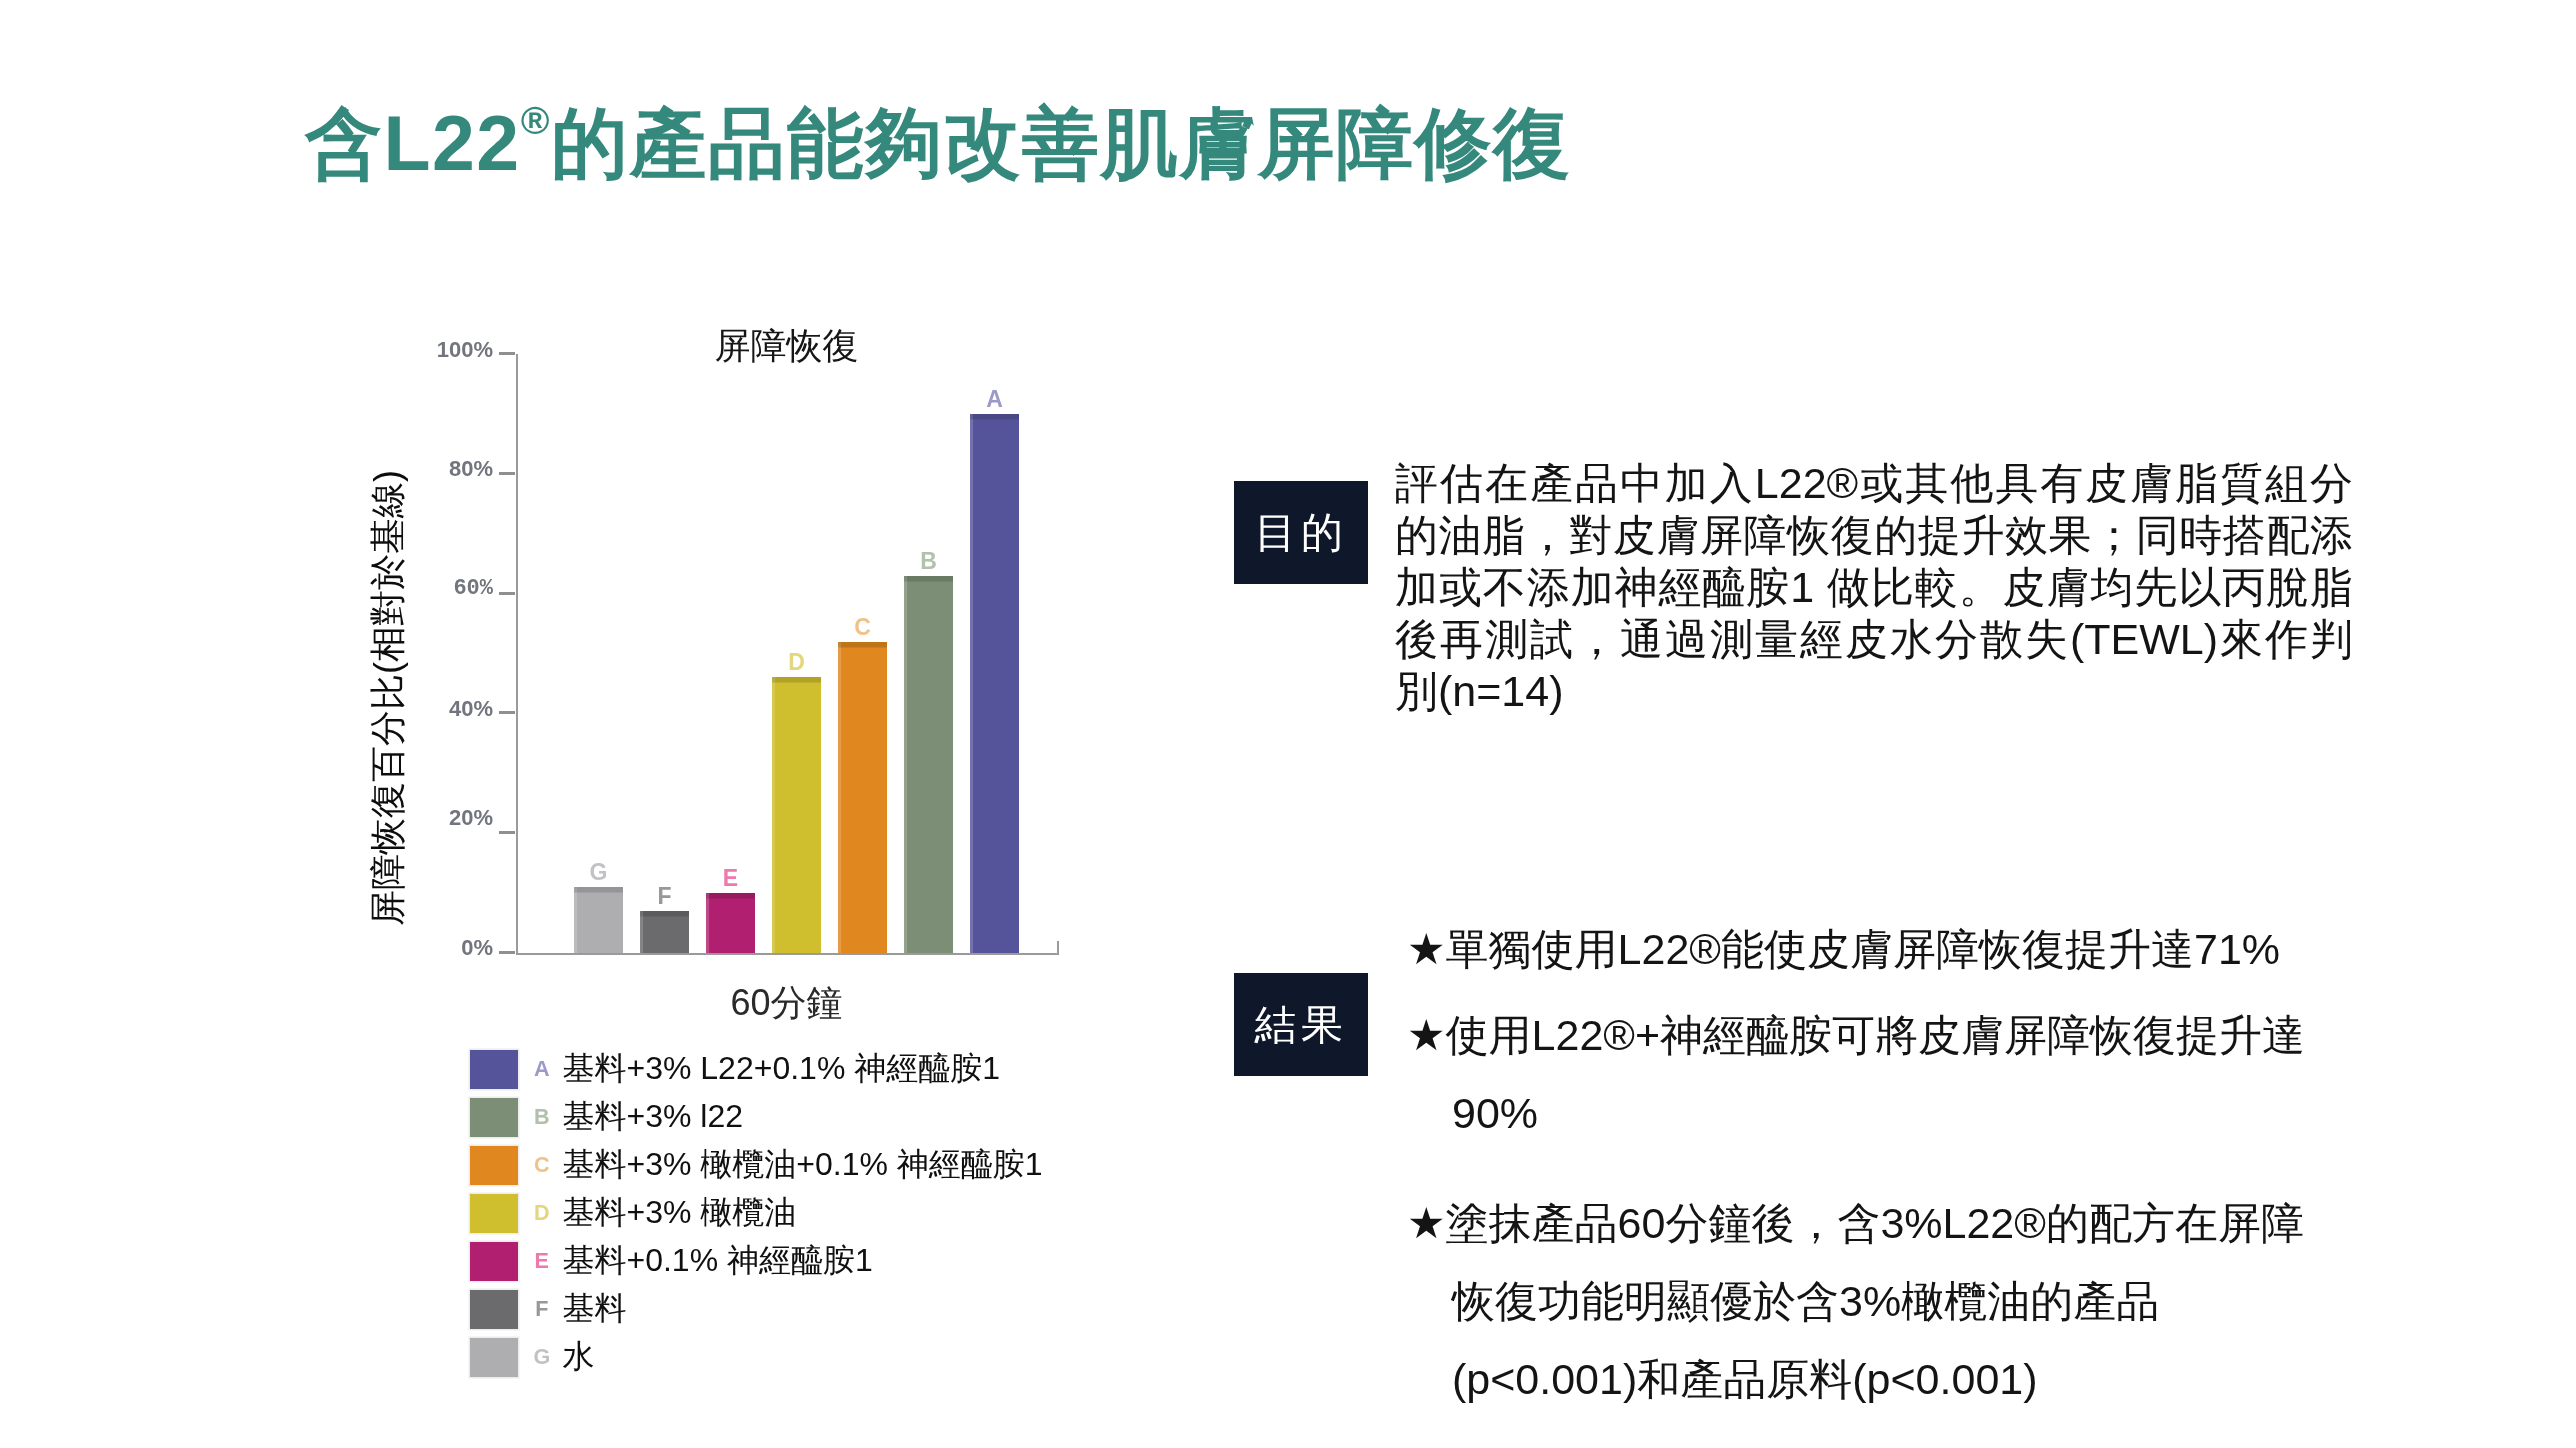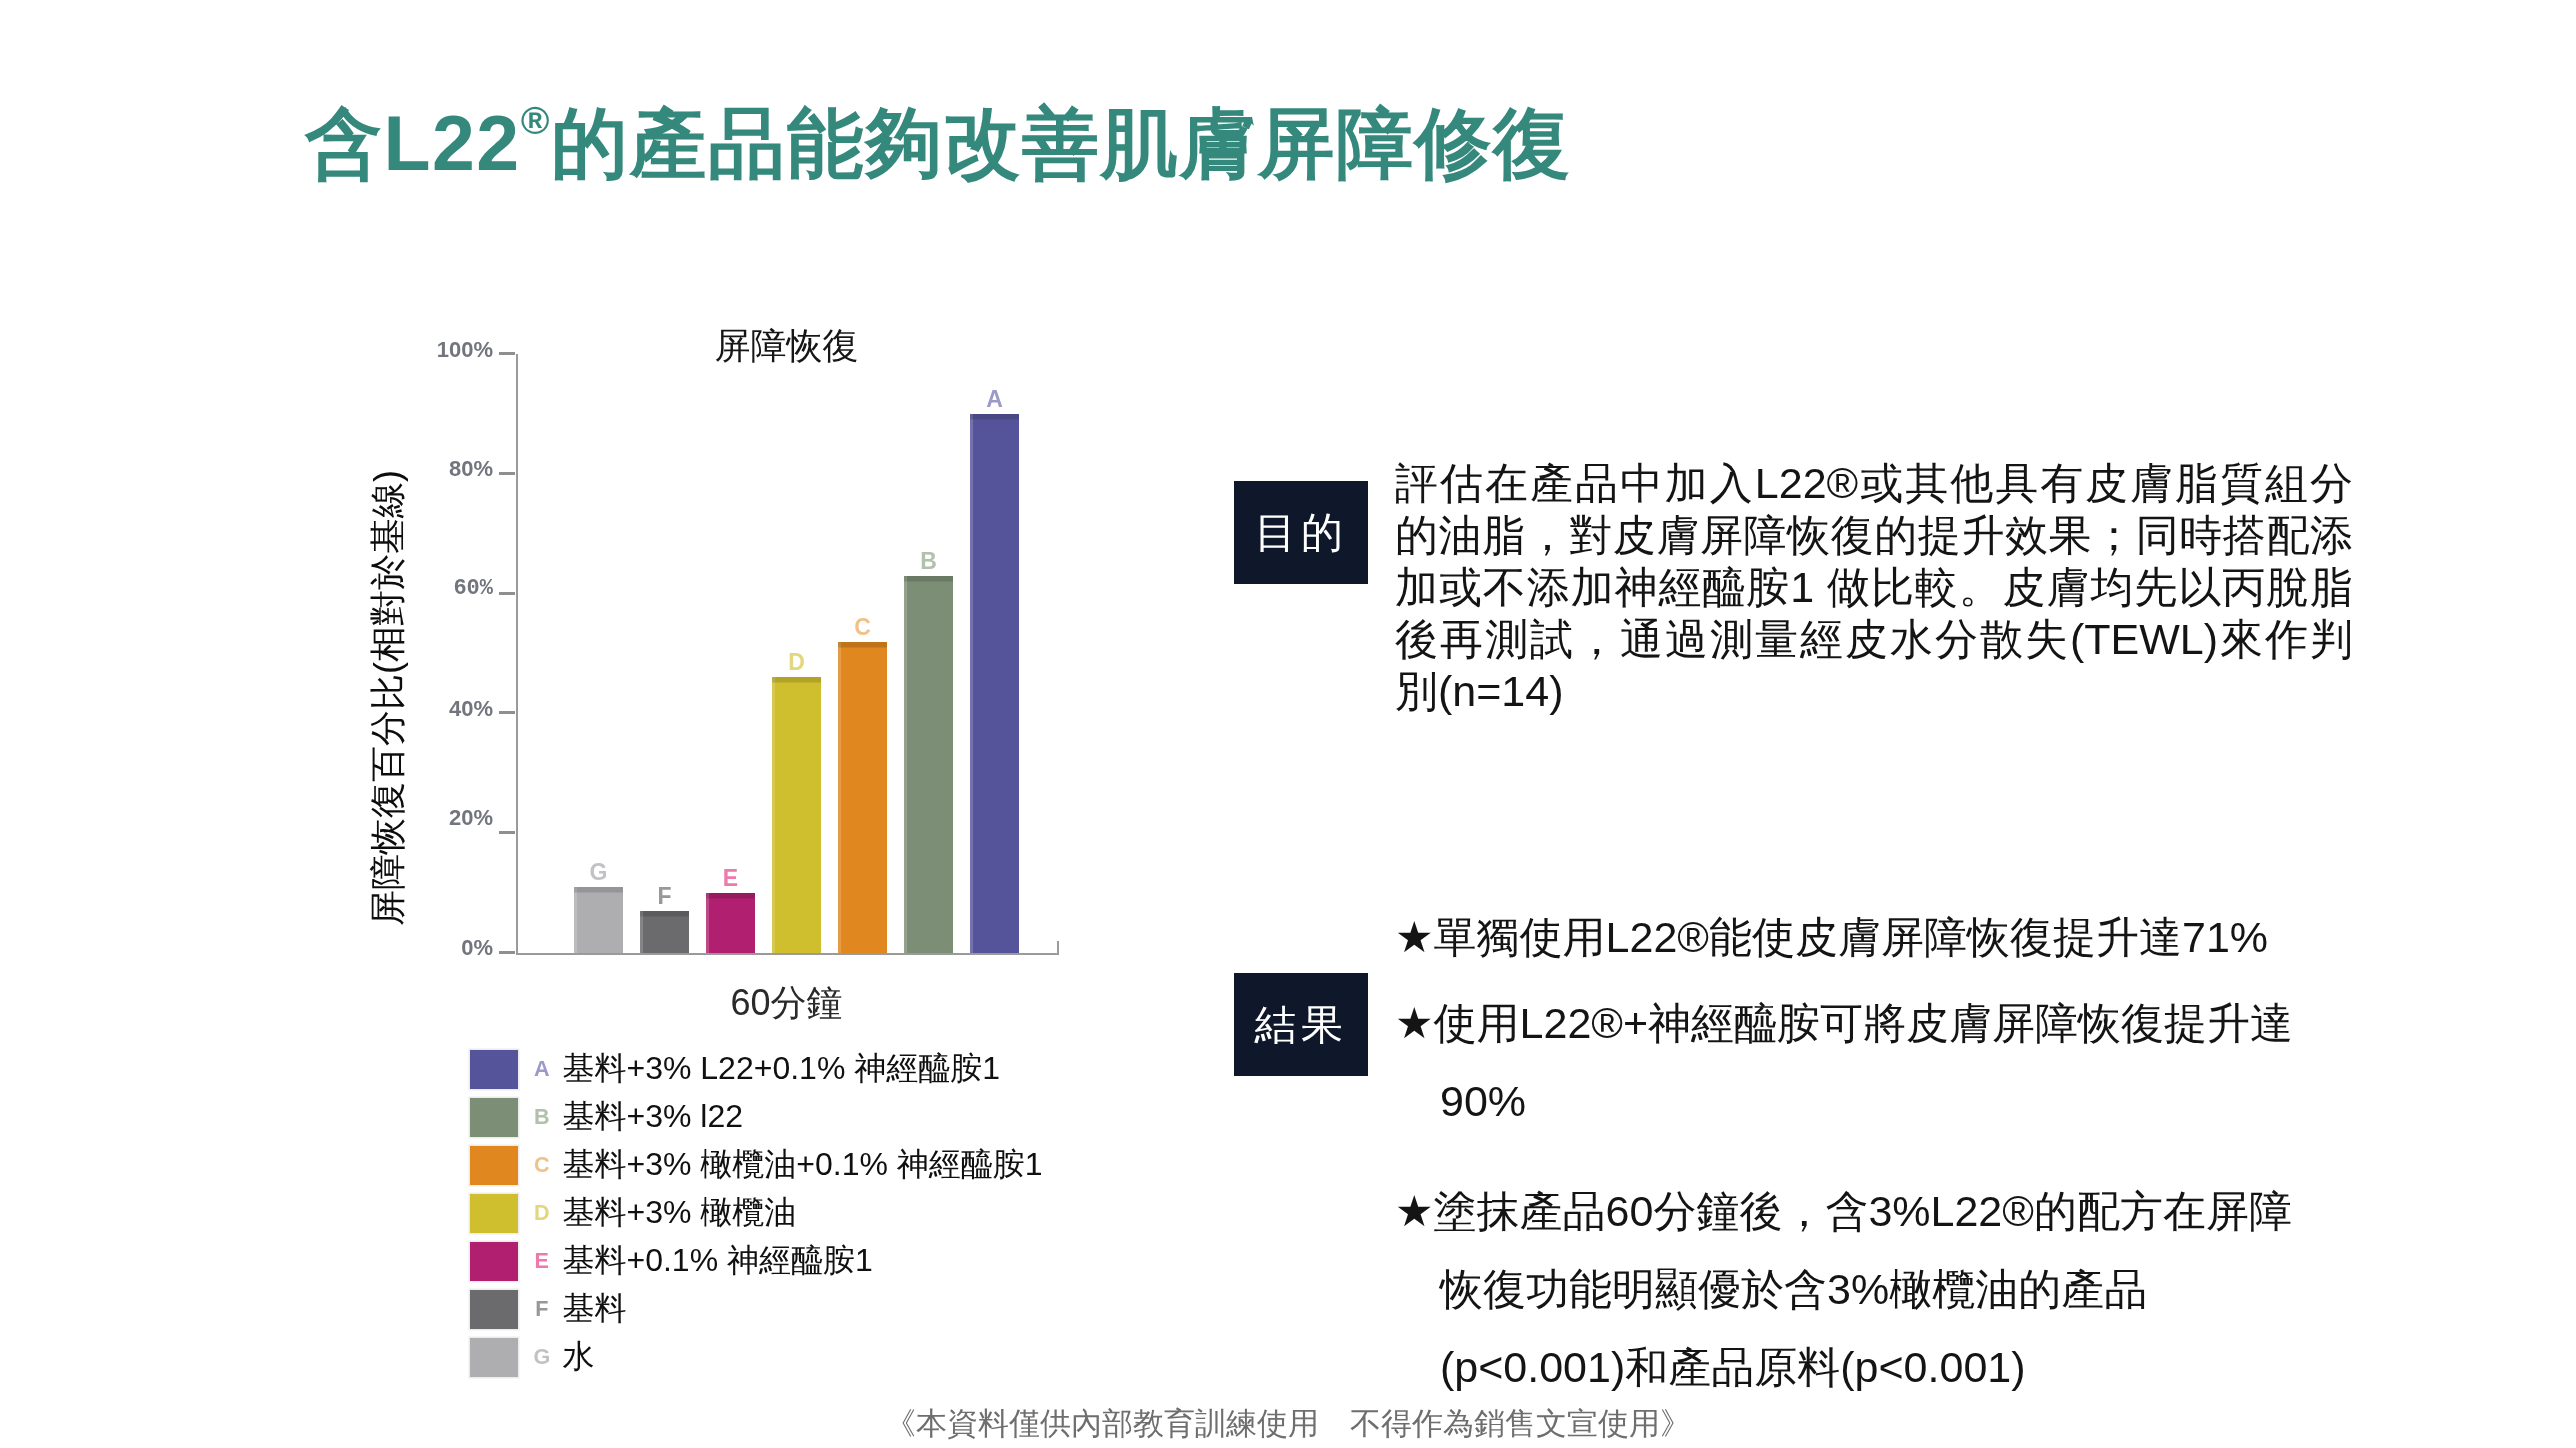--- a/index.html
+++ b/index.html
@@ -45,21 +45,21 @@
     position:absolute; width:134px; height:103px; background:#0f172a; color:#ffffff;
     display:flex; align-items:center; justify-content:center; font-size:42px; letter-spacing:4.6px;
   }
   .purpose-box{left:1234px; top:481px;}
   .results-box{left:1234px; top:973px;}
   .purpose-text{
     position:absolute; left:1395px; top:457px; width:958px;
     font-size:43px; line-height:52px; color:#141414; text-align:justify;
   }
   .results-list{position:absolute; left:1395px; top:898px; width:927px;
-    list-style:none; margin:0; padding:0;}
+    list-style:none; margin:12px; padding:0;}
   .results-list li{
     font-size:43px; line-height:78px; color:#141414;
     padding-left:45px; text-indent:-45px; margin:0 0 7.7px 0;
   }
   .results-list li.gap-before{margin-top:32px;}
   
   .footer{position:absolute; left:0; top:1403px; width:100%; text-align:center;
     font-size:31px; color:#6e6e6e;}
 </style>
 </head>
@@ -160,16 +160,15 @@
   <div class="section-box purpose-box">目的</div>
   <div class="purpose-text">評估在產品中加入L22®或其他具有皮膚脂質組分的油脂，對皮膚屏障恢復的提升效果；同時搭配添加或不添加神經醯胺1 做比較。皮膚均先以丙脫脂後再測試，通過測量經皮水分散失(TEWL)來作判別(n=14)</div>
 
   <div class="section-box results-box">結果</div>
   <ul class="results-list">
     <li>★單獨使用L22®能使皮膚屏障恢復提升達71%</li>
     <li>★使用L22®+神經醯胺可將皮膚屏障恢復提升達90%</li>
     <li class="gap-before">★塗抹產品60分鐘後，含3%L22®的配方在屏障恢復功能明顯優於含3%橄欖油的產品(p&lt;0.001)和產品原料(p&lt;0.001)</li>
   </ul>
 
-  <div class="footer">《本資料僅供內部教育訓練使用　不得作為銷售文宣使用》</div>
 
 </div>
 
 
 </body></html>

